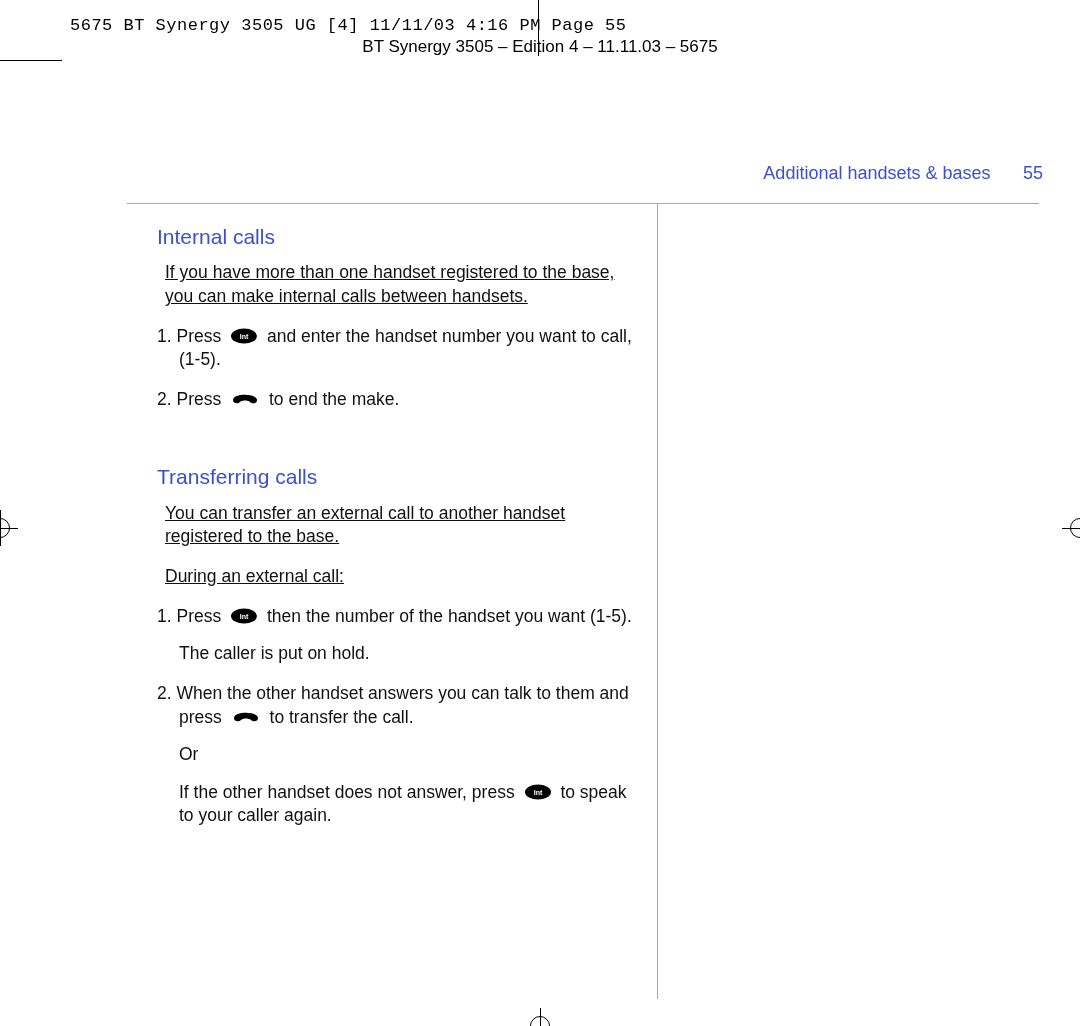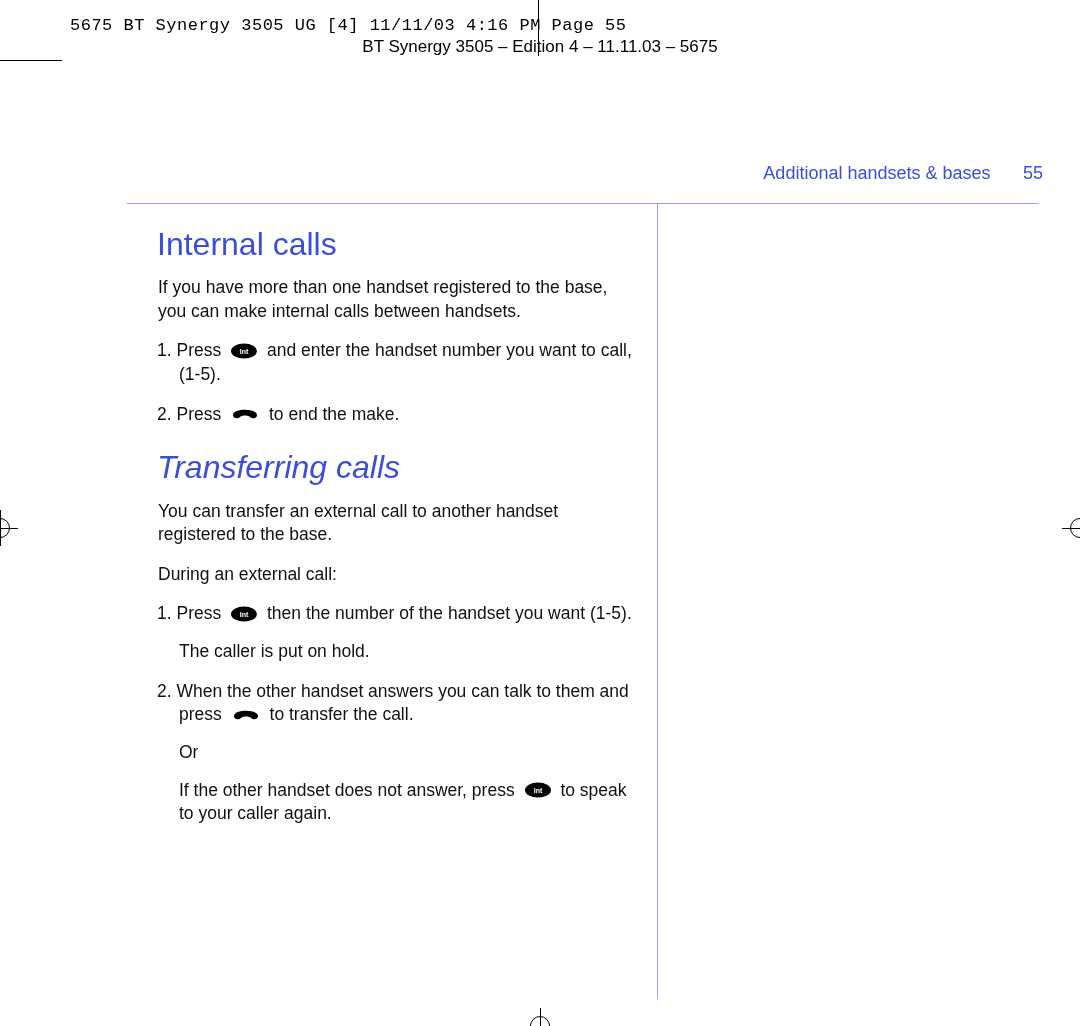--- a/index.html
+++ b/index.html
@@ -84,30 +84,30 @@
     left: 82px;
     width: 480px;
     font-size: 17.5px;
     line-height: 1.35;
     color: #111;
   }
 
   .main-col h2 {
     font-weight: normal;
     color: #3b4fd6;
-    font-size: 32px;
+    font-size: 21px;
     margin: 0 0 10px 0;
   }
   .main-col h2.second {
-    margin-top: 20px;
-    font-style: italic;
+    margin-top: 52px;
   }
 
   .main-col p {
-    margin: 0 0 16px 1px;
+    margin: 0 0 16px 8px;
+    text-decoration: underline;
   }
 
   .main-col ol {
     margin: 0 0 0 0;
     padding: 0 0 0 0;
     list-style: none;
   }
   .main-col li {
     margin: 0 0 16px 0;
     padding-left: 22px;

